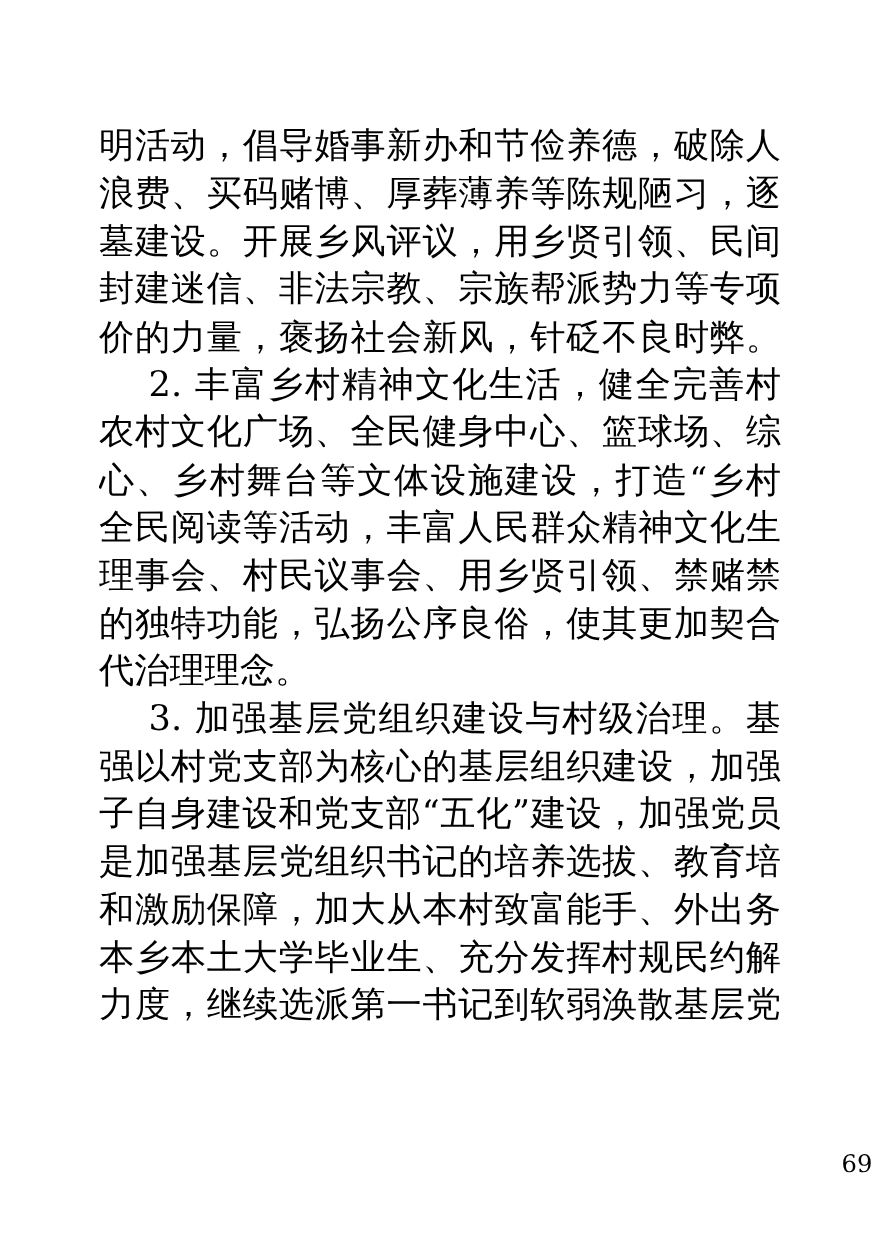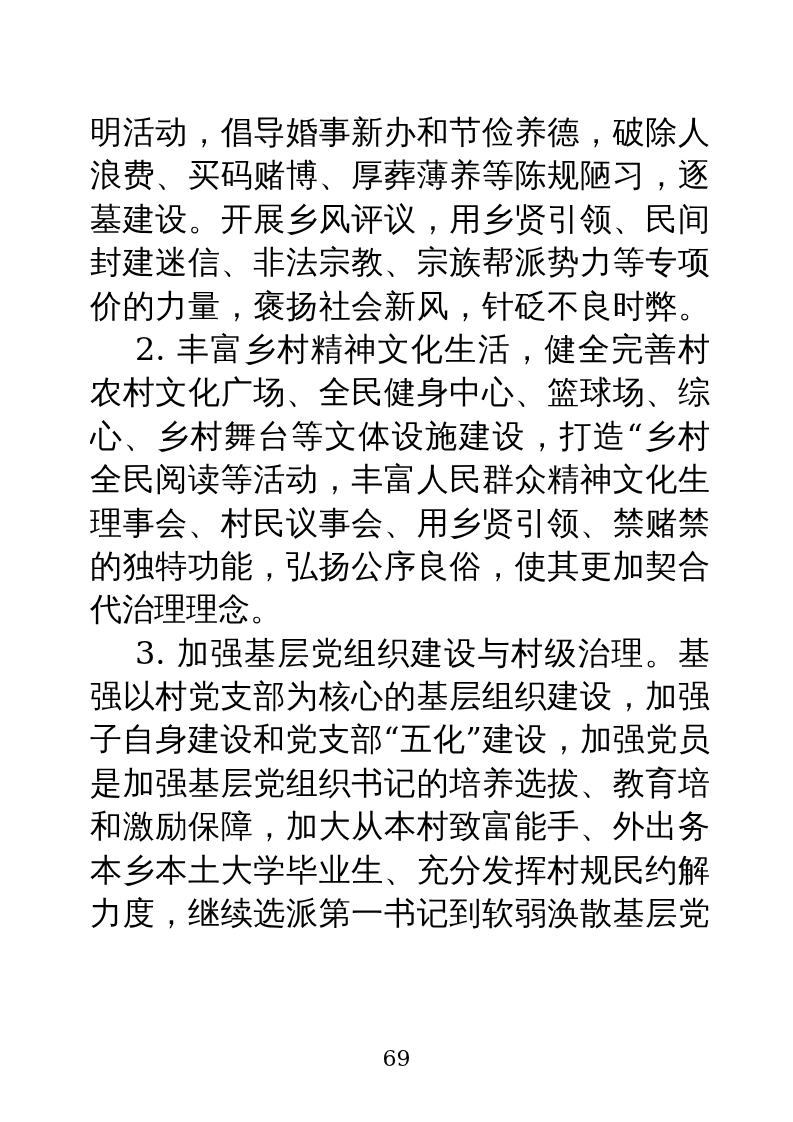--- a/index.html
+++ b/index.html
@@ -27,21 +27,21 @@
     text-align: justify;
   }
   .line.j { text-align-last: justify; }
   .line.ind { text-indent: 45px; }
   .b { font-weight: normal; }
   .footer {
     position: absolute;
     left: 0;
     top: 1046px;
     width: 793px;
-    text-align: center;
+    text-align: right;
     font-size: 22px;
     line-height: 26px;
   }
 </style>
 </head>
 <body>
 
 <div class="page">
   <div class="doc-body">
       <div class="line j"><span>明活动，倡导婚事新办和节俭养德，破除人情攀比、铺张</span></div>

